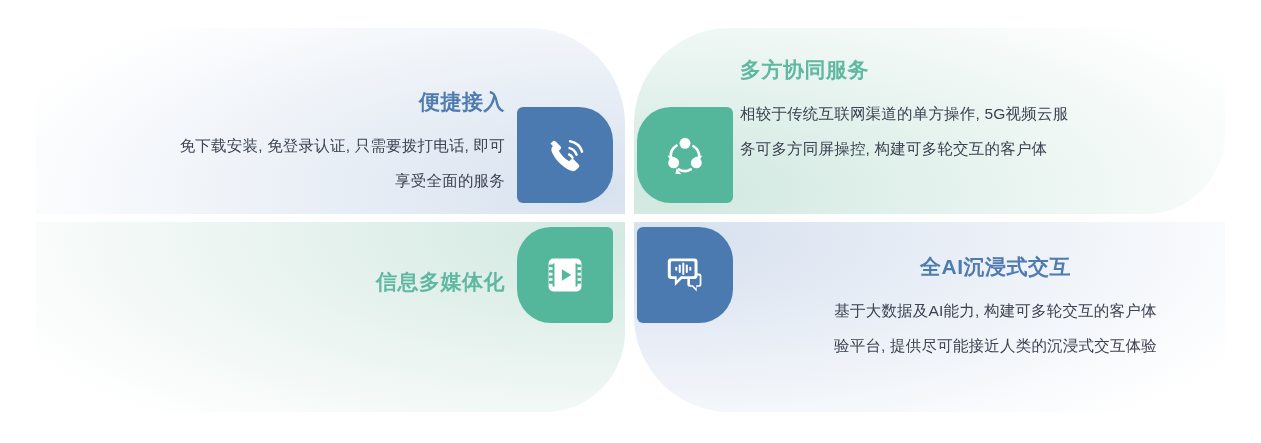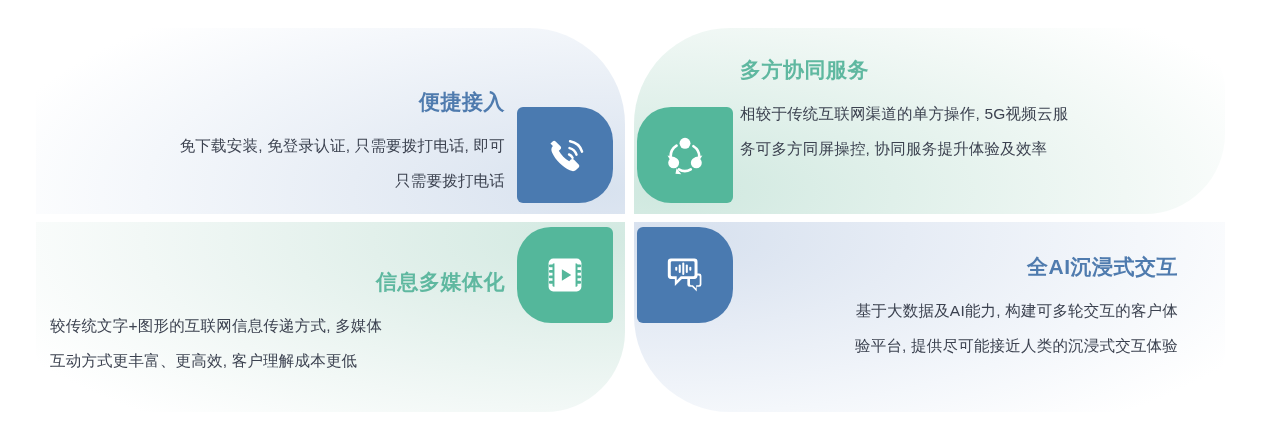--- a/index.html
+++ b/index.html
@@ -78,21 +78,21 @@
 
   
   #tb-tl { left:50px;  top:57px;  width:455px; text-align:right;margin-top:32px; }
   #tb-tl .body { text-align:right; }
 
   #tb-tr { left:740px; top:57px;  width:455px; text-align:left; }
 
   #tb-bl { left:50px;  top:254px; width:455px; text-align:right;margin-top:15px; }
   #tb-bl .body { text-align:left; }
 
-  #tb-br { left:723px; top:254px; width:455px; text-align:right; }
+  #tb-br { left:768px; top:254px; width:455px; text-align:center; }
 
   .title-gap { height:14px; }
 
   
   .tile {
     position:absolute;
     width:96px; height:96px;
     display:flex;
     align-items:center;
     justify-content:center;
@@ -133,40 +133,36 @@
   <div class="card" id="card-tl"></div>
   <div class="card" id="card-tr"></div>
   <div class="card" id="card-bl"></div>
   <div class="card" id="card-br"></div>
 
   <div class="text-block" id="tb-tl">
     <div class="title blue">便捷接入</div>
     <div class="title-gap"></div>
     <div class="body">
       <div>免下载安装, 免登录认证, 只需要拨打电话, 即可</div>
-      <div>只需要拨打电话</div>
+      <div>享受全面的服务</div>
     </div>
   </div>
 
   <div class="text-block" id="tb-tr">
     <div class="title green">多方协同服务</div>
     <div class="title-gap"></div>
     <div class="body">
       <div>相较于传统互联网渠道的单方操作, 5G视频云服</div>
-      <div>务可多方同屏操控, 协同服务提升体验及效率</div>
+      <div>务可多方同屏操控, 构建可多轮交互的客户体</div>
     </div>
   </div>
 
   <div class="text-block" id="tb-bl">
     <div class="title green">信息多媒体化</div>
     <div class="title-gap"></div>
-    <div class="body">
-      <div>较传统文字+图形的互联网信息传递方式, 多媒体</div>
-      <div>互动方式更丰富、更高效, 客户理解成本更低</div>
-    </div>
   </div>
 
   <div class="text-block" id="tb-br">
     <div class="title blue">全AI沉浸式交互</div>
     <div class="title-gap"></div>
     <div class="body">
       <div>基于大数据及AI能力, 构建可多轮交互的客户体</div>
       <div>验平台, 提供尽可能接近人类的沉浸式交互体验</div>
     </div>
   </div>

